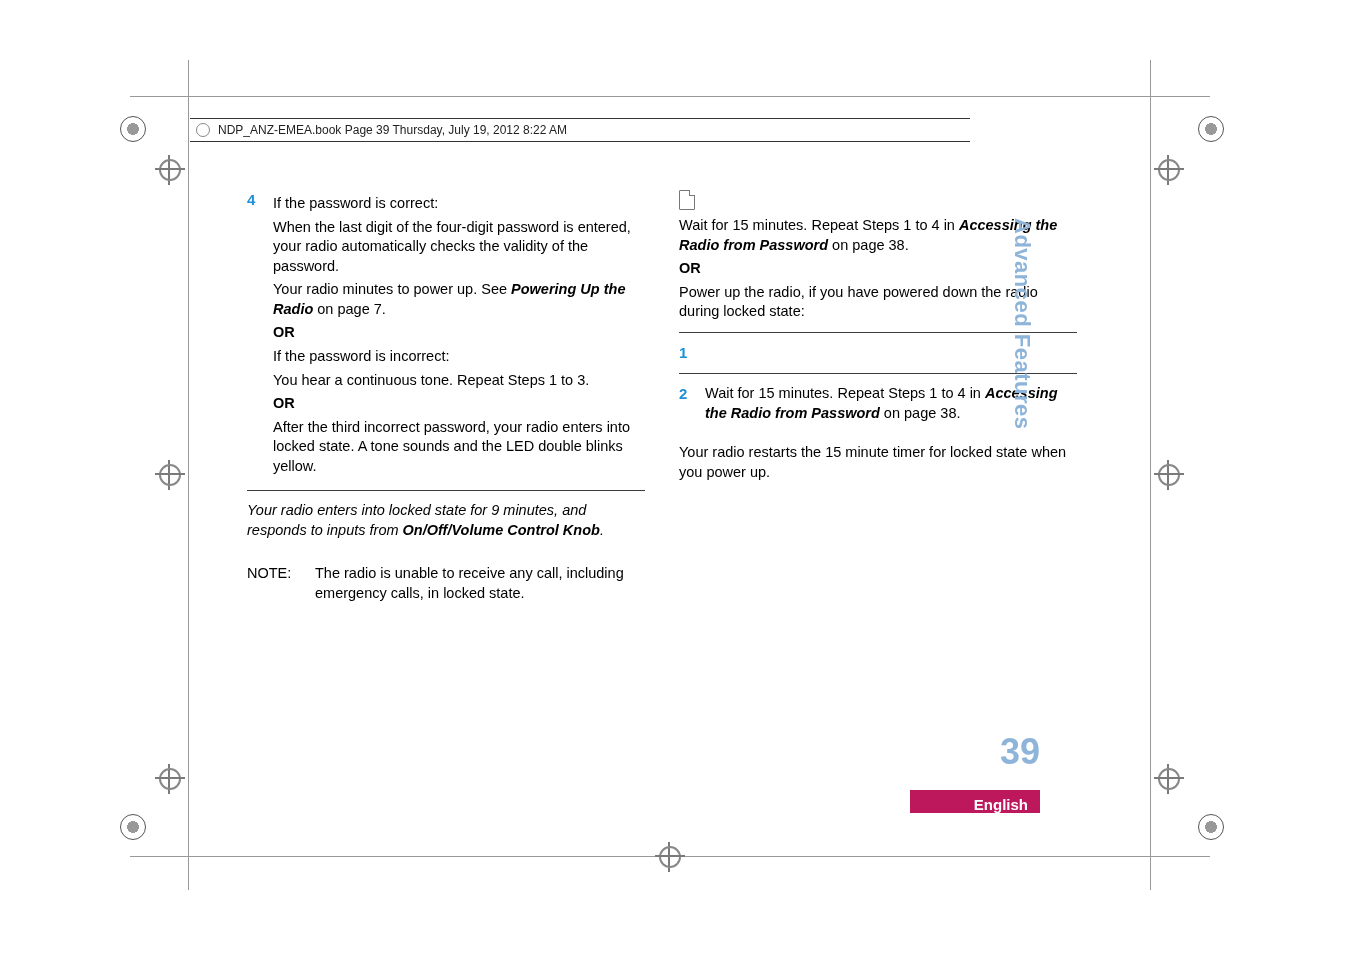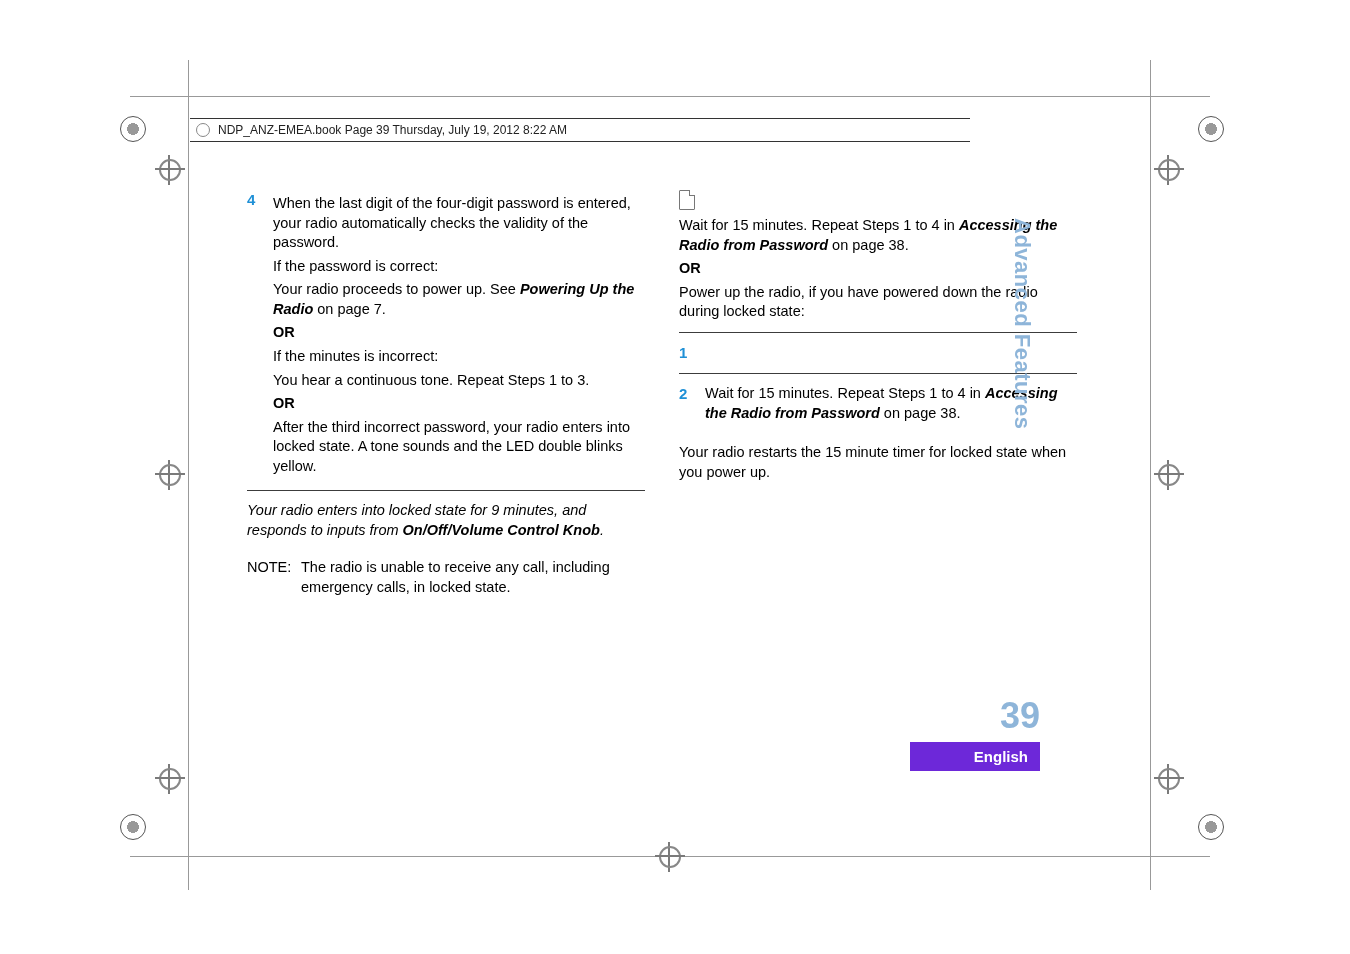--- a/index.html
+++ b/index.html
@@ -82,21 +82,21 @@
   .step-num {
     color: #1f90d6;
     font-weight: 700;
     font-size: 15px;
     min-width: 14px;
   }
   .bold { font-weight: 700; }
   .ital { font-style: italic; }
   .rule { border: none; border-top: 1px solid #3c3c3c; margin: 10px 0; }
   .para { margin: 4px 0; }
-  .note-row { display: flex; margin-top: 18px; }
+  .note-row { display: flex; gap: 14px; margin-top: 24px; }
   .note-label { min-width: 54px; }
 
   .section-head {
     display: flex;
     align-items: center;
     gap: 8px;
     font-weight: 700;
     margin-bottom: 6px;
   }
   .doc-icon {
@@ -127,37 +127,37 @@
     font-size: 22px;
     font-weight: 700;
     color: #8eb5d9;
     letter-spacing: 0.5px;
   }
 
   
   .footer-block {
     position: absolute;
     right: 232px;
-    top: 698px;
+    top: 734px;
     width: 130px;
     text-align: right;
   }
   .page-number {
     color: #8eb5d9;
     font-size: 36px;
     font-weight: 700;
     line-height: 1;
   }
   .lang-bar {
-    margin-top: 8px;
-    background: #6d28d9;
+    margin-top: 20px;
+    background: #be185d;
     color: #ffffff;
     font-weight: 700;
     font-size: 15px;
-    padding: 6px 12px 6px 40px;
+    padding: 6px 12px 0 40px;
     text-align: right;
   }
 </style>
 </head>
 <body>
 
 <div class="page">
 
   <div class="thin-rule-h" style="left:130px; top:96px; width:1080px;"></div>
   <div class="thin-rule-h" style="left:130px; top:856px; width:1080px;"></div>
@@ -195,27 +195,27 @@
     <span class="reg-ring" style="position:static; width:12px;height:12px; margin-right:8px; border-width:1px;"></span>
     <span>NDP_ANZ-EMEA.book  Page 39  Thursday, July 19, 2012  8:22 AM</span>
   </div>
 
   <div class="columns">
 
     <div class="col">
       <div class="step">
         <div class="step-num">4</div>
         <div>
+          <div class="para">If the password is correct:</div>
           <div class="para">When the last digit of the four-digit password is entered, your radio automatically checks the validity of the password.</div>
-          <div class="para">If the password is correct:</div>
           <div class="para">
-            <span>Your radio proceeds to power up. See </span><span class="bold ital">Powering Up the Radio</span><span> on page 7.</span>
+            <span>Your radio minutes to power up. See </span><span class="bold ital">Powering Up the Radio</span><span> on page 7.</span>
           </div>
           <div class="para bold">OR</div>
-          <div class="para">If the minutes is incorrect:</div>
+          <div class="para">If the password is incorrect:</div>
           <div class="para">You hear a continuous tone. Repeat Steps 1 to 3.</div>
           <div class="para bold">OR</div>
           <div class="para">After the third incorrect password, your radio enters into locked state. A tone sounds and the LED double blinks yellow.</div>
         </div>
       </div>
       <hr class="rule">
       <div class="para ital">
         <span>Your radio enters into locked state for 9 minutes, and responds to inputs from </span><span class="bold">On/Off/Volume Control Knob</span><span>.</span>
       </div>
       <div class="note-row">

